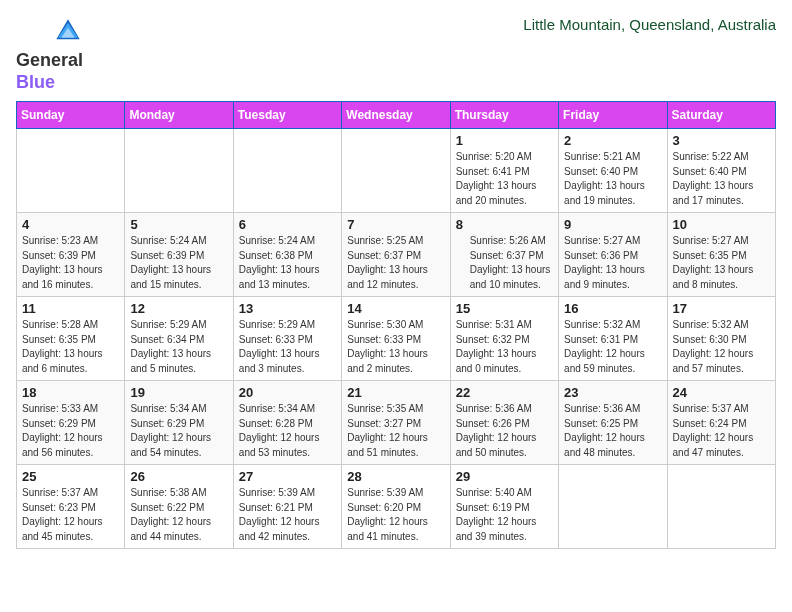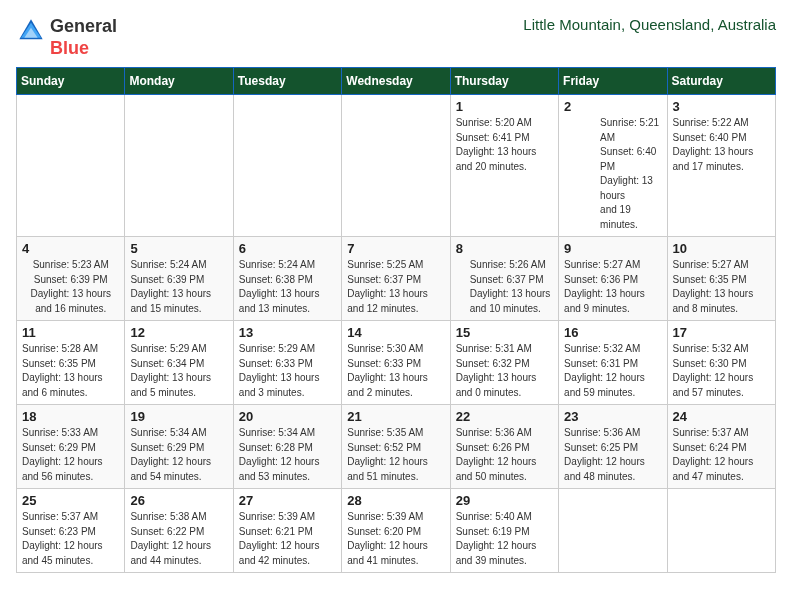--- a/index.html
+++ b/index.html
@@ -11,30 +11,31 @@
       padding: 16px;
     }
     .header {
       display: flex;
       justify-content: space-between;
       align-items: flex-start;
       margin-bottom: 8px;
     }
     .logo {
       display: flex;
-      align-items: flex-start;
+      align-items: flex-end;
       gap: 4px;
+      flex-direction: column;
     }
     .logo-text {
       font-size: 18px;
       font-weight: bold;
       line-height: 1.2;
     }
     .logo-general { color: #333; }
-    .logo-blue { color: #ef4444; }
+    .logo-blue { color: #8b5cf6; }
     .logo-icon {
       width: 30px;
       height: 30px;
     }
     .title-block {
       text-align: right;
     }
     .month-title {
       font-size: 36px;
       font-weight: bold;
@@ -44,21 +45,21 @@
     .subtitle {
       font-size: 15px;
       color: #14532d;
     }
     .calendar {
       width: 100%;
       border-collapse: collapse;
       font-size: 11px;
     }
     .calendar thead tr {
-      background-color: #14532d;
+      background-color: #d946ef;
       color: #fff;
     }
     .calendar thead th {
       padding: 6px 4px;
       text-align: left;
       font-size: 12px;
       font-weight: bold;
       border: 1px solid #1565C0;
     }
     .calendar tbody td {
@@ -127,37 +128,37 @@
         <td class="empty-cell"></td>
         <td>
           <div class="day-number">1</div>
           <div class="day-info" style="white-space: pre-line;">Sunrise: 5:20 AM
 Sunset: 6:41 PM
 Daylight: 13 hours
 and 20 minutes.</div>
         </td>
         <td>
           <div class="day-number">2</div>
-          <div class="day-info" style="white-space: pre-line; margin-left: 36px;">Sunrise: 5:21 AM
+          <div class="day-info" style="white-space: pre-line;">Sunrise: 5:21 AM
 Sunset: 6:40 PM
 Daylight: 13 hours
 and 19 minutes.</div>
         </td>
         <td>
           <div class="day-number">3</div>
           <div class="day-info" style="white-space: pre-line;">Sunrise: 5:22 AM
 Sunset: 6:40 PM
 Daylight: 13 hours
 and 17 minutes.</div>
         </td>
       </tr>
       <tr>
         <td>
           <div class="day-number">4</div>
-          <div class="day-info" style="white-space: pre-line; text-align: center;">Sunrise: 5:23 AM
+          <div class="day-info" style="white-space: pre-line;">Sunrise: 5:23 AM
 Sunset: 6:39 PM
 Daylight: 13 hours
 and 16 minutes.</div>
         </td>
         <td>
           <div class="day-number">5</div>
           <div class="day-info" style="white-space: pre-line;">Sunrise: 5:24 AM
 Sunset: 6:39 PM
 Daylight: 13 hours
 and 15 minutes.</div>
@@ -267,21 +268,21 @@
         <td>
           <div class="day-number">20</div>
           <div class="day-info" style="white-space: pre-line;">Sunrise: 5:34 AM
 Sunset: 6:28 PM
 Daylight: 12 hours
 and 53 minutes.</div>
         </td>
         <td>
           <div class="day-number">21</div>
           <div class="day-info" style="white-space: pre-line;">Sunrise: 5:35 AM
-Sunset: 6:52 PM
+Sunset: 3:27 PM
 Daylight: 12 hours
 and 51 minutes.</div>
         </td>
         <td>
           <div class="day-number">22</div>
           <div class="day-info" style="white-space: pre-line;">Sunrise: 5:36 AM
 Sunset: 6:26 PM
 Daylight: 12 hours
 and 50 minutes.</div>
         </td>

